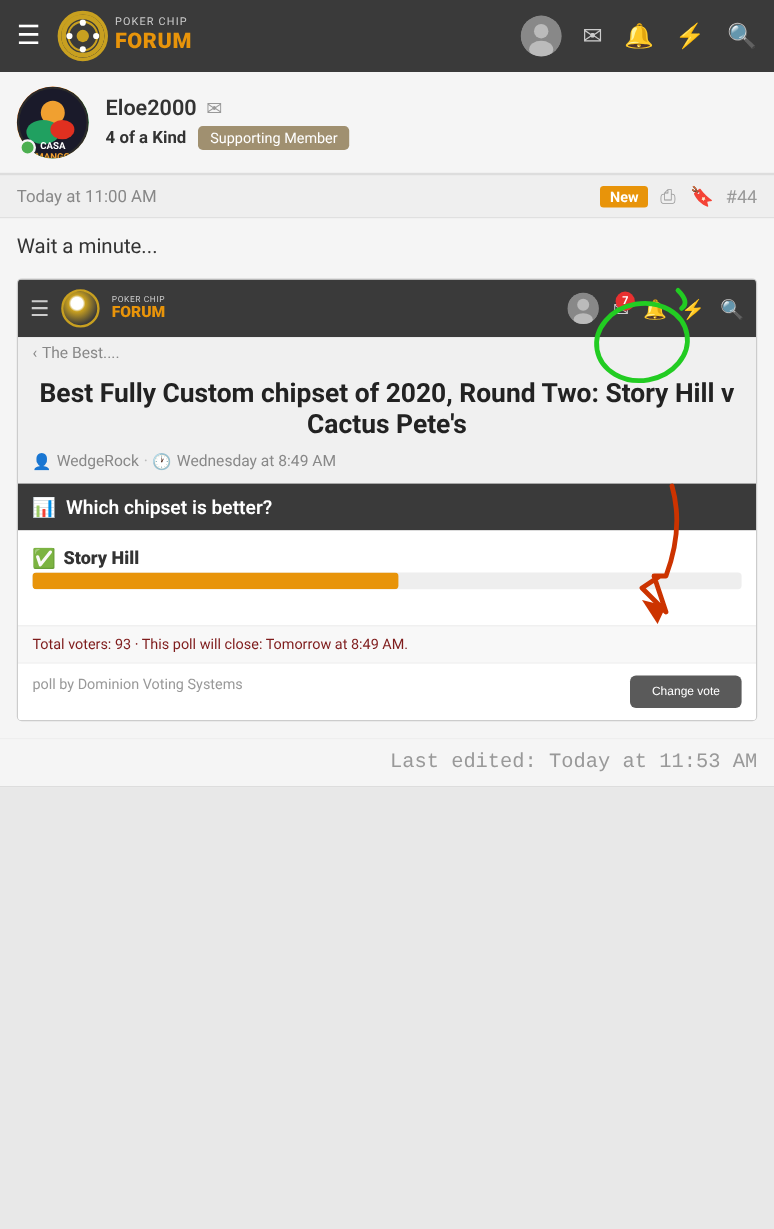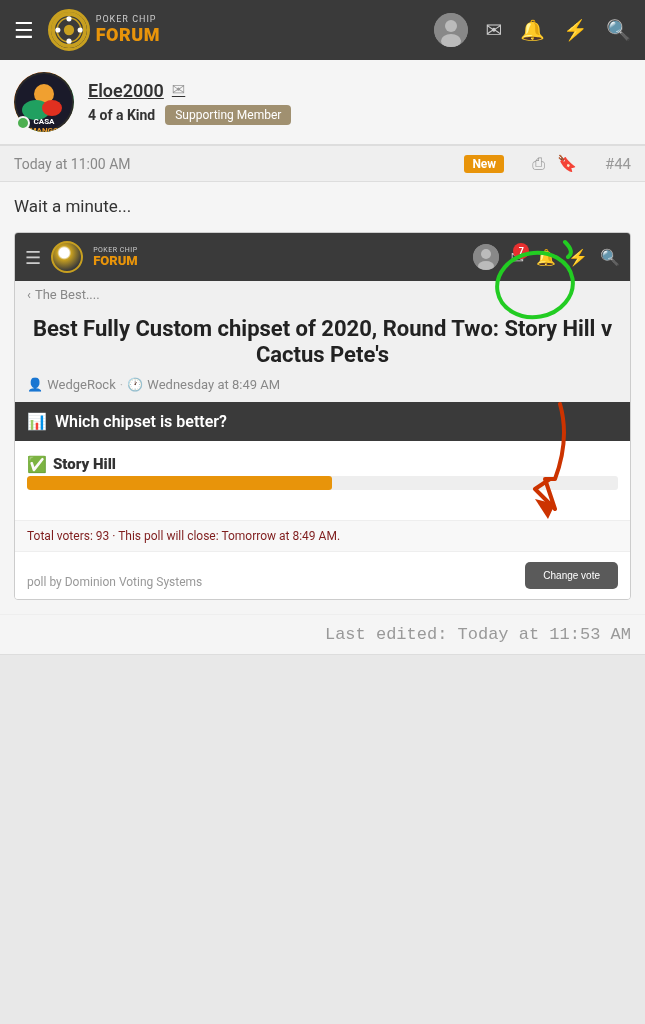--- a/index.html
+++ b/index.html
@@ -137,23 +137,22 @@
       left: 2px;
       width: 14px;
       height: 14px;
       border-radius: 50%;
       background: #4CAF50;
       border: 2px solid #f5f5f5;
     }
     .user-info { display: flex; flex-direction: column; gap: 4px; }
     .username-row {
       display: flex;
-      align-items: flex-start;
+      align-items: center;
       gap: 8px;
-      text-decoration: underline;
     }
     .username {
       font-size: 18px;
       font-weight: 600;
       color: #333;
     }
     .mail-icon { color: #999; font-size: 16px; cursor: pointer; }
     .user-rank-row {
       display: flex;
       align-items: center;
@@ -173,21 +172,21 @@
     }
 
     
     .post-meta {
       display: flex;
       align-items: center;
       padding: 8px 14px;
       background: #efefef;
       border-top: 1px solid #ddd;
       border-bottom: 1px solid #ddd;
-      gap: 28px;
+      gap: 10px;
     }
     .post-time { color: #888; font-size: 14px; flex: 1; }
     .new-badge {
       background: #e8940a;
       color: #fff;
       font-size: 12px;
       font-weight: 700;
       padding: 2px 8px;
       border-radius: 3px;
     }
@@ -344,21 +343,21 @@
       border-top: 1px solid #eee;
       padding: 8px 12px;
       font-size: 12px;
       color: #7f1d1d;
     }
     .poll-actions {
       background: #fff;
       border-top: 1px solid #eee;
       padding: 10px 12px;
       display: flex;
-      align-items: flex-end;
+      align-items: flex-start;
       justify-content: space-between;
     }
     .poll-by-text { font-size: 12px; color: #999; }
     .change-vote-btn {
       background: #5a5a5a;
       color: #fff;
       border: none;
       padding: 8px 18px;
       border-radius: 5px;
       font-size: 10px;

